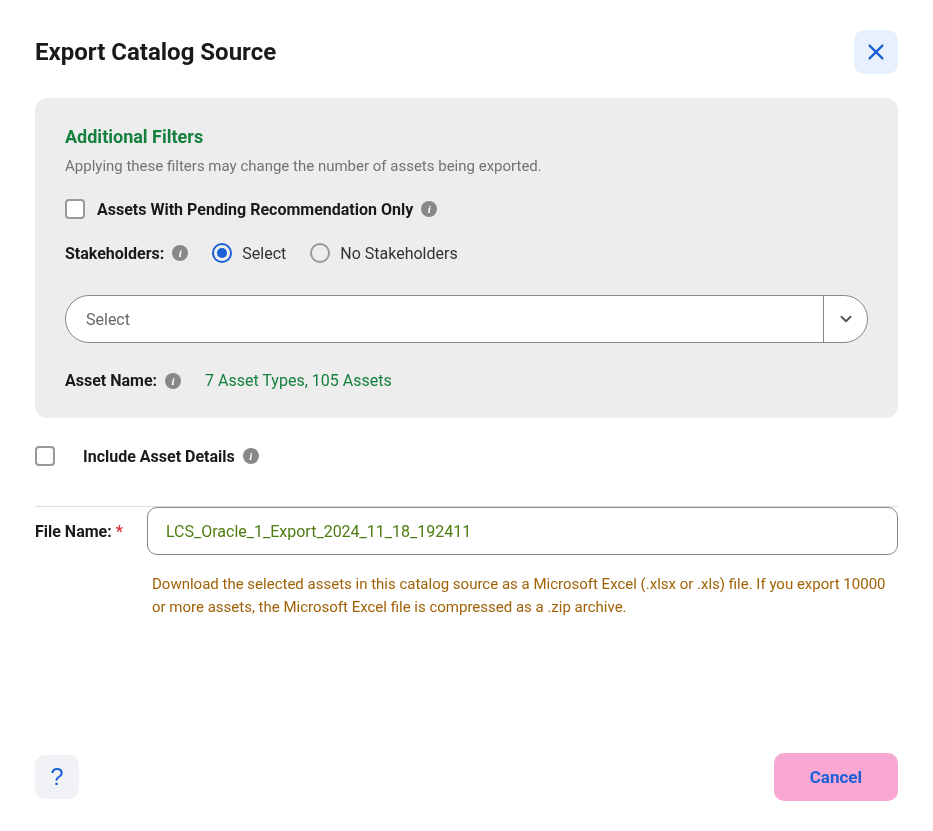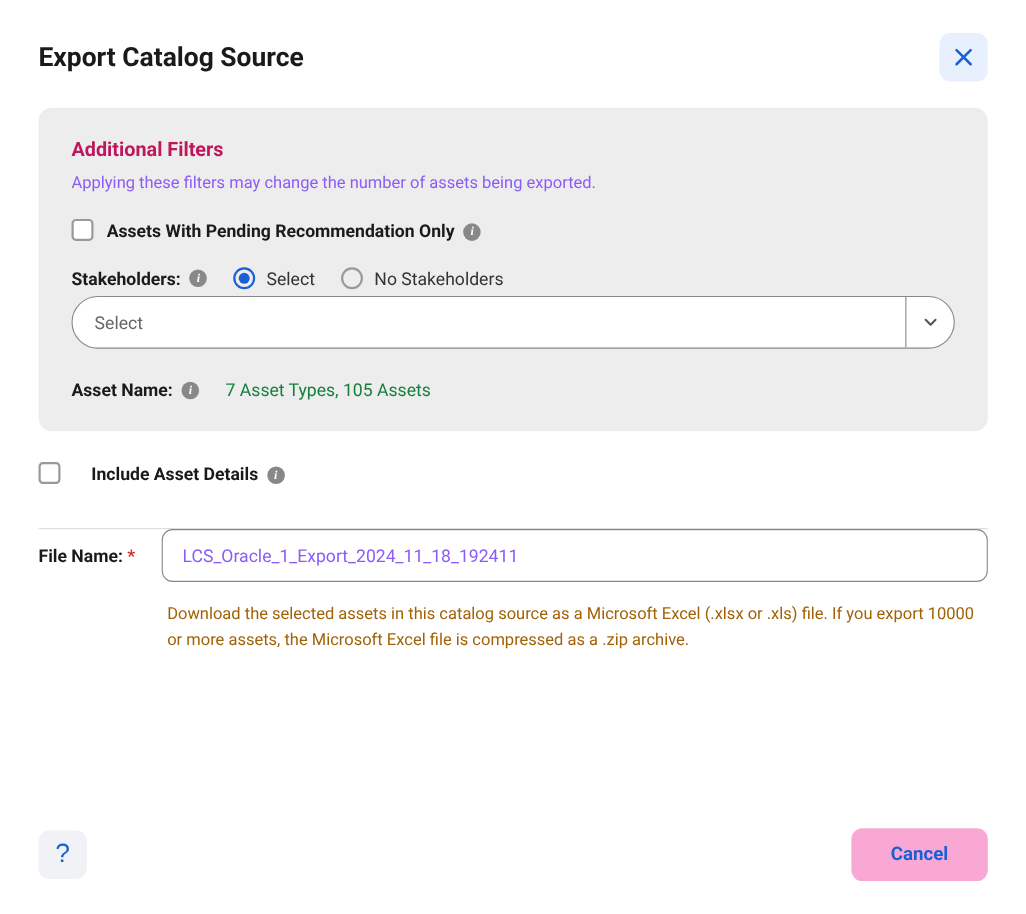--- a/index.html
+++ b/index.html
@@ -51,26 +51,26 @@
     }
     .filters-panel {
       background: #ededed;
       border-radius: 12px;
       padding: 28px 30px;
       margin-bottom: 28px;
     }
     .filters-title {
       font-size: 18px;
       font-weight: 700;
-      color: #be185d;
+      color: #15803d;
       margin-bottom: 10px;
     }
     .filters-subtitle {
       font-size: 15px;
-      color: #8b5cf6;
+      color: #737373;
       margin-bottom: 24px;
     }
     .checkbox-row {
       display: flex;
       align-items: center;
       gap: 12px;
       margin-bottom: 24px;
     }
     .checkbox {
       width: 20px;
@@ -79,21 +79,21 @@
       border-radius: 4px;
       background: #fff;
       cursor: pointer;
       flex-shrink: 0;
     }
     .checkbox-label {
       font-size: 16px;
       font-weight: 700;
       color: #1a1a1a;
       display: flex;
-      align-items: flex-end;
+      align-items: center;
       gap: 8px;
     }
     .info-icon {
       width: 16px;
       height: 16px;
       border-radius: 50%;
       background: #888;
       color: #fff;
       display: inline-flex;
       align-items: center;
@@ -101,21 +101,21 @@
       font-size: 11px;
       font-weight: bold;
       font-style: italic;
       font-family: Georgia, serif;
       flex-shrink: 0;
     }
     .stakeholders-row {
       display: flex;
       align-items: center;
       gap: 24px;
-      margin-bottom: 6px;
+      margin-bottom: 32px;
     }
     .stakeholders-label {
       font-size: 16px;
       font-weight: 700;
       color: #1a1a1a;
       display: flex;
       align-items: center;
       gap: 8px;
     }
     .radio-option {
@@ -217,21 +217,21 @@
     .required {
       color: #d32f2f;
     }
     .filename-input {
       flex: 1;
       height: 48px;
       border: 1px solid #888;
       border-radius: 10px;
       padding: 0 18px;
       font-size: 16px;
-      color: #8b5cf6;
+      color: #4d7c0f;
       font-family: inherit;
     }
     .filename-help {
       font-size: 15px;
       color: #a16207;
       margin-left: 117px;
       line-height: 1.5;
     }
     .footer {
       margin-top: auto;

